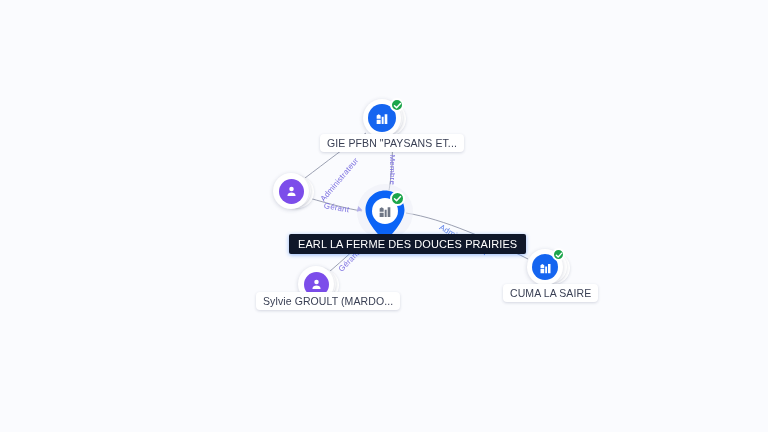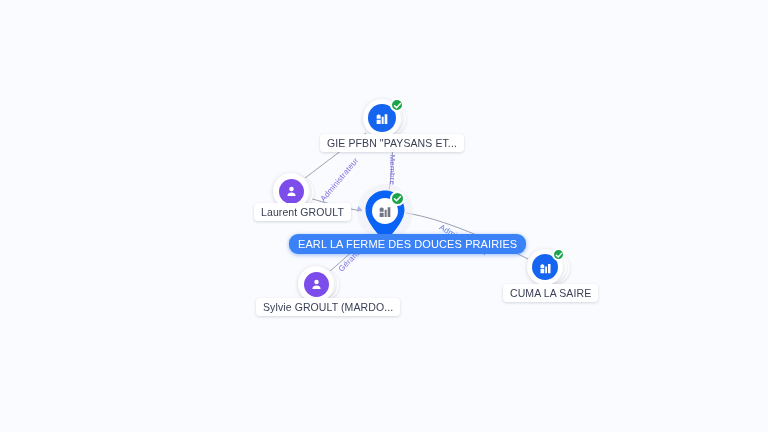--- a/index.html
+++ b/index.html
@@ -92,25 +92,25 @@
     white-space: nowrap;
     font-size: 10.5px;
     color: #3a4055;
     background: #ffffff;
     border-radius: 4px;
     padding: 3px 7px;
     box-shadow: 0 1px 3px rgba(40,50,90,0.18);
     letter-spacing: 0.1px;
   }
   .node-label.selected {
-    background: #3b82f6;
+    background: #0f172a;
     color: #ffffff;
     font-size: 11px;
     box-shadow: 0 1px 4px rgba(26,107,245,0.45);
-    border-radius: 9px;
+    border-radius: 2px;
     padding: 4px 9px;
   }
 
   
   .edge-label {
     position: absolute;
     font-size: 8px;
     color: #7b6fe0;
     white-space: nowrap;
     transform-origin: left center;
@@ -182,35 +182,34 @@
     <div class="stack" style="left:-12px; top:-16px; width:32px; height:32px;"></div>
     <div class="ring" style="left:-18px; top:-18px; width:36px; height:36px;">
       <div class="disc person" style="width:25px; height:25px;">
         <svg width="15" height="15" viewBox="0 0 24 24" fill="#ffffff">
           <circle cx="12" cy="8" r="3.6"></circle>
           <path d="M12 13.4c-3.6 0-6.4 2-6.4 4.4v1.4h12.8v-1.4c0-2.4-2.8-4.4-6.4-4.4z"></path>
         </svg>
       </div>
     </div>
   </div>
-  <div class="node-label" style="left:254px; top:203px;">Laurent GROULT</div>
 
   <div class="node circle-node" style="left:316px; top:284px;">
     <div class="stack" style="left:-9px; top:-15px; width:32px; height:32px;"></div>
     <div class="stack" style="left:-12px; top:-16px; width:32px; height:32px;"></div>
     <div class="ring" style="left:-18px; top:-18px; width:36px; height:36px;">
       <div class="disc person" style="width:25px; height:25px;">
         <svg width="15" height="15" viewBox="0 0 24 24" fill="#ffffff">
           <circle cx="12" cy="8" r="3.6"></circle>
           <path d="M12 13.4c-3.6 0-6.4 2-6.4 4.4v1.4h12.8v-1.4c0-2.4-2.8-4.4-6.4-4.4z"></path>
         </svg>
       </div>
     </div>
   </div>
-  <div class="node-label" style="left:256px; top:298px;">Sylvie GROULT (MARDO...</div>
+  <div class="node-label" style="left:256px; top:292px;">Sylvie GROULT (MARDO...</div>
 
   <div class="node circle-node" style="left:546px; top:267px;">
     <div class="stack" style="left:-8px; top:-15px; width:32px; height:32px;"></div>
     <div class="stack" style="left:-11px; top:-16px; width:32px; height:32px;"></div>
     <div class="ring" style="left:-19px; top:-18px; width:36px; height:36px;">
       <div class="disc company" style="width:26px; height:26px;">
         <svg width="15" height="15" viewBox="0 0 24 24" fill="#ffffff">
           <path d="M4 21h6v-6.5H4V21zm0-8h6V8.2L7 6.3 4 8.2V13z"></path>
           <path d="M11.5 21h3V10.2h-3V21zm4.5 0h4V6.5h-4V21z"></path>
         </svg>

